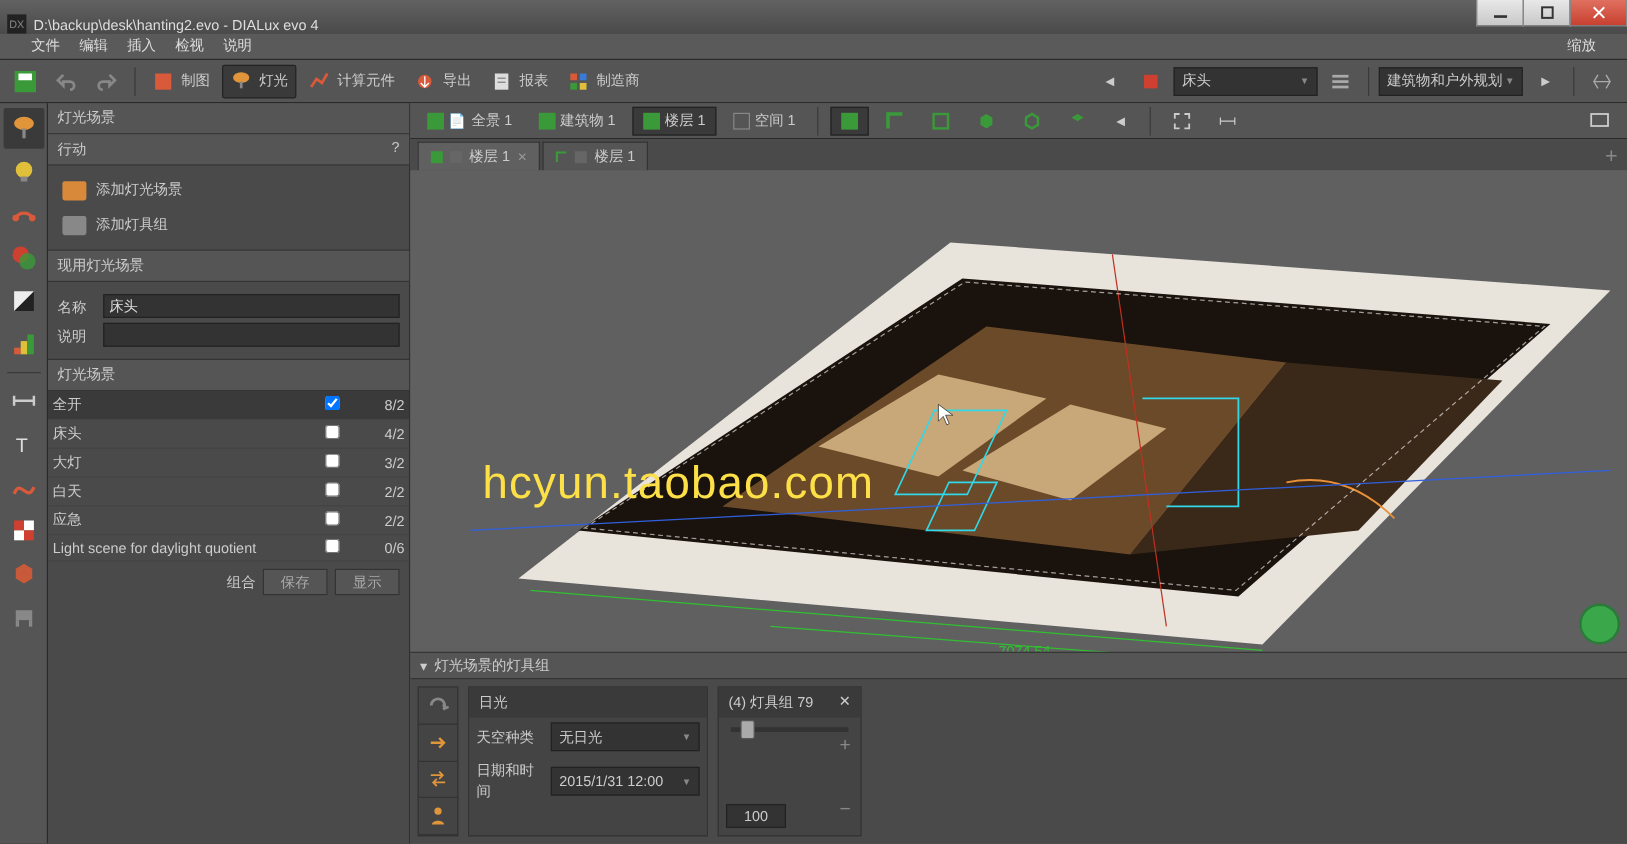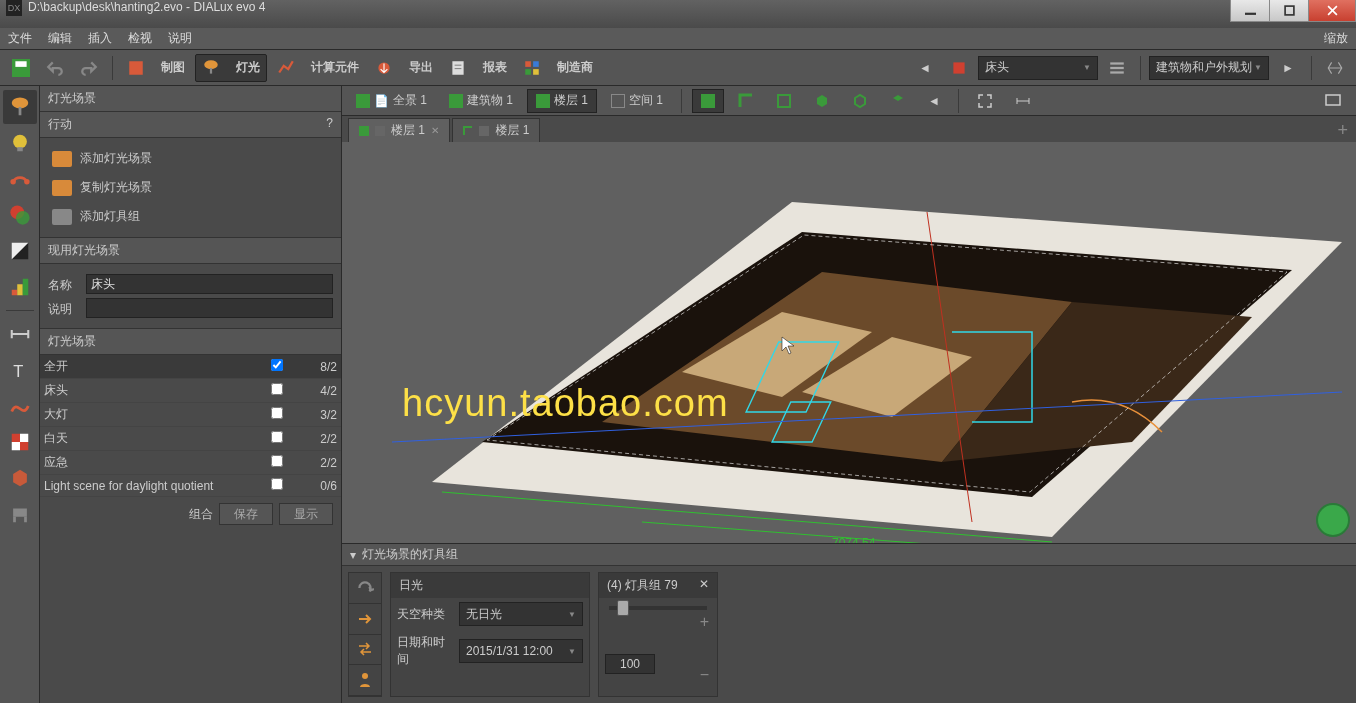--- a/index.html
+++ b/index.html
@@ -1,32 +1,32 @@
 <!DOCTYPE html>
 <html><head>
 <meta charset="utf-8">
 <style>
 * { margin:0; padding:0; box-sizing:border-box; font-family:"Microsoft YaHei",Arial,sans-serif; font-size:12px; color:#ccc; user-select:none; }
 body { background:#3a3a3a; width:1356px; height:703px; overflow:hidden; position:relative; }
 
 
-.titlebar { height:28px; background:linear-gradient(#626262,#4a4a4a); display:flex; align-items:flex-start; padding-left:6px; }
+.titlebar { height:28px; background:linear-gradient(#626262,#4a4a4a); display:flex; align-items:flex-end; padding-left:6px; }
 .titlebar .icon-box { width:16px; height:16px; background:#222; margin-right:6px; display:flex; align-items:center; justify-content:center; font-size:9px; color:#888; }
 .titlebar .title { color:#ddd; flex:1; }
 .winbtns { display:flex; height:100%; }
 .winbtn { width:40px; height:22px; display:flex; align-items:center; justify-content:center; background:linear-gradient(#e8e8e8,#c8c8c8); border:1px solid #888; border-top:none; margin-left:-1px; }
 .winbtn.close { background:linear-gradient(#e07060,#c84030); color:#fff; width:48px; }
 .winbtn svg { width:11px; height:11px; }
 
-.menubar { height:22px; background:#5a5a5a; display:flex; align-items:center; padding:0 8px; gap:16px; border-bottom:1px solid #2a2a2a; }
+.menubar { height:22px; background:#5a5a5a; display:flex; align-items:center; padding:0 26px; gap:16px; border-bottom:1px solid #2a2a2a; }
 .menubar span { color:#ddd; cursor:default; }
 .menubar .spacer { flex:1; }
 
 .toolbar { height:36px; background:#555; border-bottom:1px solid #2a2a2a; display:flex; align-items:center; padding:0 6px; gap:4px; }
-.tbtn { height:28px; min-width:28px; display:flex; align-items:center; justify-content:flex-end; padding:0 6px; gap:16px; border-radius:2px;font-weight:bold; }
+.tbtn { height:28px; min-width:28px; display:flex; align-items:center; justify-content:flex-end; padding:0 6px; gap:6px; border-radius:2px; }
 .tbtn.sel { background:#3a3a3a; border:1px solid #222; }
 .tbtn .ic { width:18px; height:18px; display:flex; align-items:center; justify-content:center; }
 .vsep { width:1px; height:24px; background:#3a3a3a; margin:0 4px; }
 .sel-field { height:24px; background:#333; border:1px solid #222; padding:0 6px; display:flex; align-items:center; min-width:120px; justify-content:space-between; }
 .sel-field .arr { font-size:8px; color:#888; }
 
 .workspace { display:flex; height:calc(100% - 86px); }
 
 
 .rail { width:40px; background:#555; border-right:1px solid #2a2a2a; display:flex; flex-direction:column; align-items:center; padding-top:4px; gap:2px; }
@@ -72,21 +72,21 @@
 .btm-col { background:#444; border:1px solid #333; }
 .btm-nav { width:34px; display:flex; flex-direction:column; }
 .btm-nav .nb { flex:1; display:flex; align-items:center; justify-content:center; border-bottom:1px solid #333; }
 .card { width:200px; }
 .card-hd { background:#3a3a3a; padding:4px 8px; display:flex; justify-content:space-between; }
 .card-row { display:flex; align-items:center; padding:4px 6px; gap:6px; }
 .card-row label { width:56px; }
 .slider-card { width:120px; padding:6px; position:relative; }
 .slider-track { height:4px; background:#333; margin:8px 4px; position:relative; }
 .slider-thumb { width:12px; height:16px; background:#aaa; border:1px solid #555; position:absolute; top:-6px; left:8px; border-radius:2px; }
-.numbox { width:50px; height:20px; background:#333; border:1px solid #222; text-align:center; line-height:18px; margin-top:44px; }
+.numbox { width:50px; height:20px; background:#333; border:1px solid #222; text-align:center; line-height:18px; margin-top:60px; }
 
 
 .ic-orange { fill:#e0953a; }
 .ic-green { fill:#3a9a3a; }
 .ic-red { fill:#d04030; }
 </style>
 </head>
 <body>
 
 <div class="titlebar">
@@ -328,24 +328,20 @@
     <div class="panel-hd">
         <span>行动</span>
         <span>?</span>
       </div>
     <div class="panel-sec">
       <div class="action-row">
           <div class="aicon"></div>
           <span>添加灯光场景</span>
         </div>
       <div class="action-row">
-          <div class="aicon"></div>
-          <span>复制灯光场景</span>
-        </div>
-      <div class="action-row">
           <div class="aicon" style="background:#888"></div>
           <span>添加灯具组</span>
         </div>
     </div>
     <div class="panel-hd">
         <span>现用灯光场景</span>
       </div>
     <div class="panel-sec">
       <div class="field-row">
           <label>名称</label>

